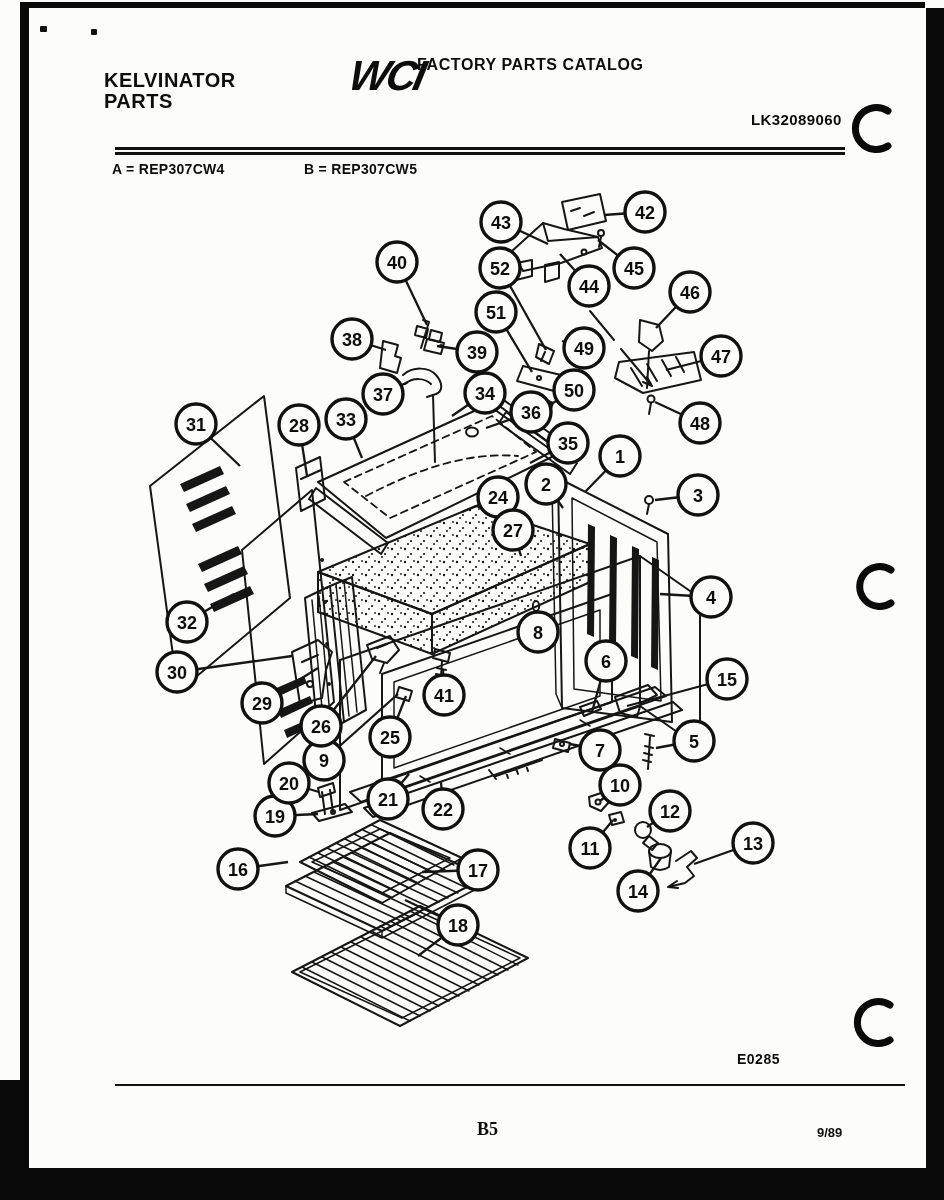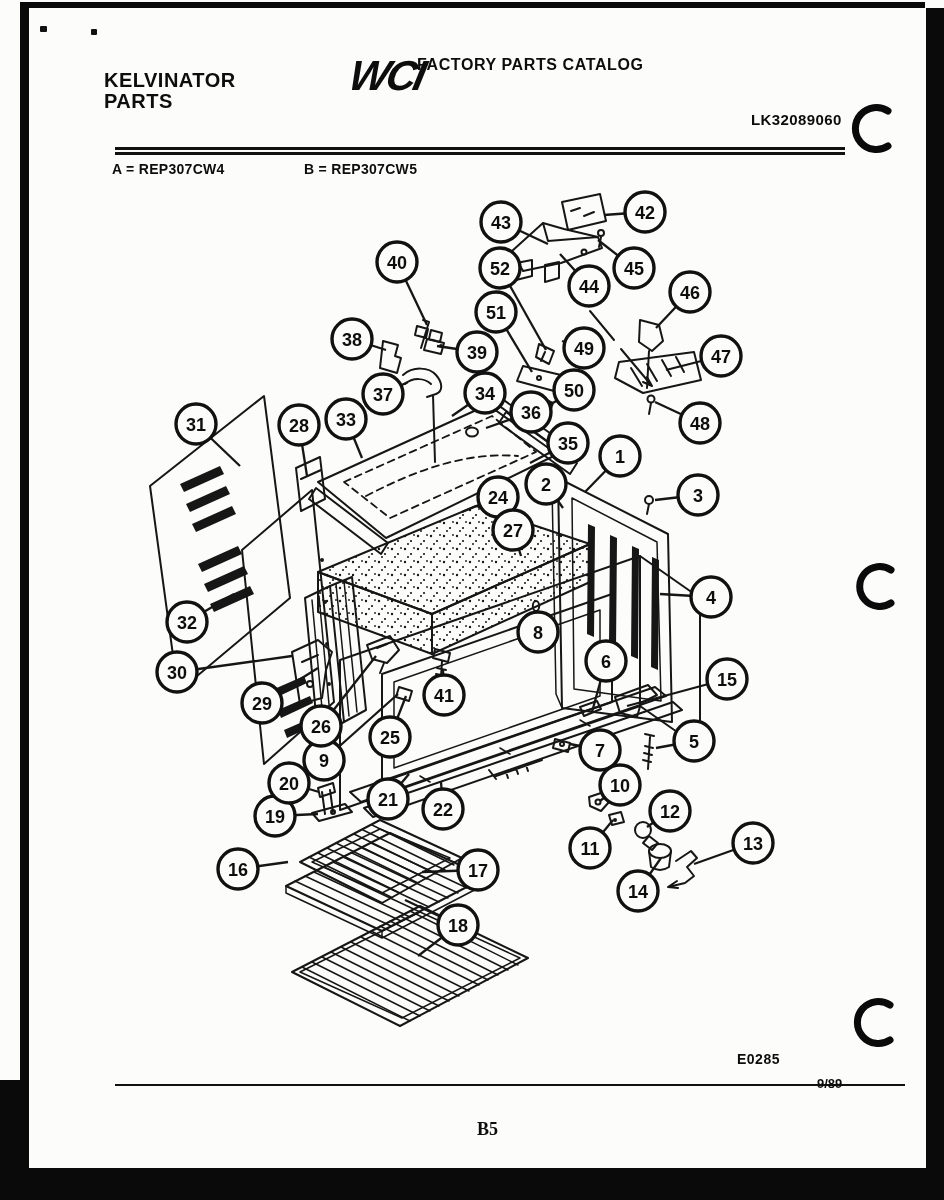--- a/index.html
+++ b/index.html
@@ -17,21 +17,21 @@
   .brand{left:104px;top:70px;font-weight:700;font-size:20px;line-height:21px;letter-spacing:.5px;}
   .logo{left:350px;top:52px;font-weight:900;font-style:italic;font-size:42px;letter-spacing:-3px;transform:skewX(-12deg);}
   .cat-title{left:417px;top:56px;font-weight:700;font-size:16px;letter-spacing:.6px;}
   .cat-num{left:751px;top:74px;font-weight:700;font-size:15px;letter-spacing:.4px;margin-top:37px;}
   .models{left:112px;top:161px;font-weight:700;font-size:14px;letter-spacing:.3px;}
   .models .m-b{position:absolute;left:160px;top:0;white-space:nowrap;margin-left:32px;}
   .m-a{white-space:nowrap;}
   
   .eid{left:737px;top:1014px;font-weight:700;font-size:14px;letter-spacing:.5px;margin-top:37px;}
   .pageno{left:477px;top:1119px;font-weight:700;font-size:18px;font-family:Liberation Serif, serif;}
-  .rev{left:817px;top:1076px;font-weight:700;font-size:13px;}
+  .rev{left:817px;top:1125px;font-weight:700;font-size:13px;}
   svg text.balloon-num{font-family:"Liberation Sans",sans-serif;font-weight:700;font-size:18px;}
   .art path,.art line,.art circle,.art ellipse{stroke:#161616;stroke-width:2;fill:none;stroke-linejoin:round;stroke-linecap:round;}
   .art .fill{fill:#161616;stroke:none;}
   .art .dash{stroke-dasharray:7 5;stroke-width:1.8;}
   .art .thin{stroke-width:1.5;}
   .art .spk{fill:url(#speck);stroke:#161616;stroke-width:2;}
   .punch path{stroke:#0a0a0a;stroke-width:7;fill:none;stroke-linecap:round;}
 </style>
 </head>
 <body>

